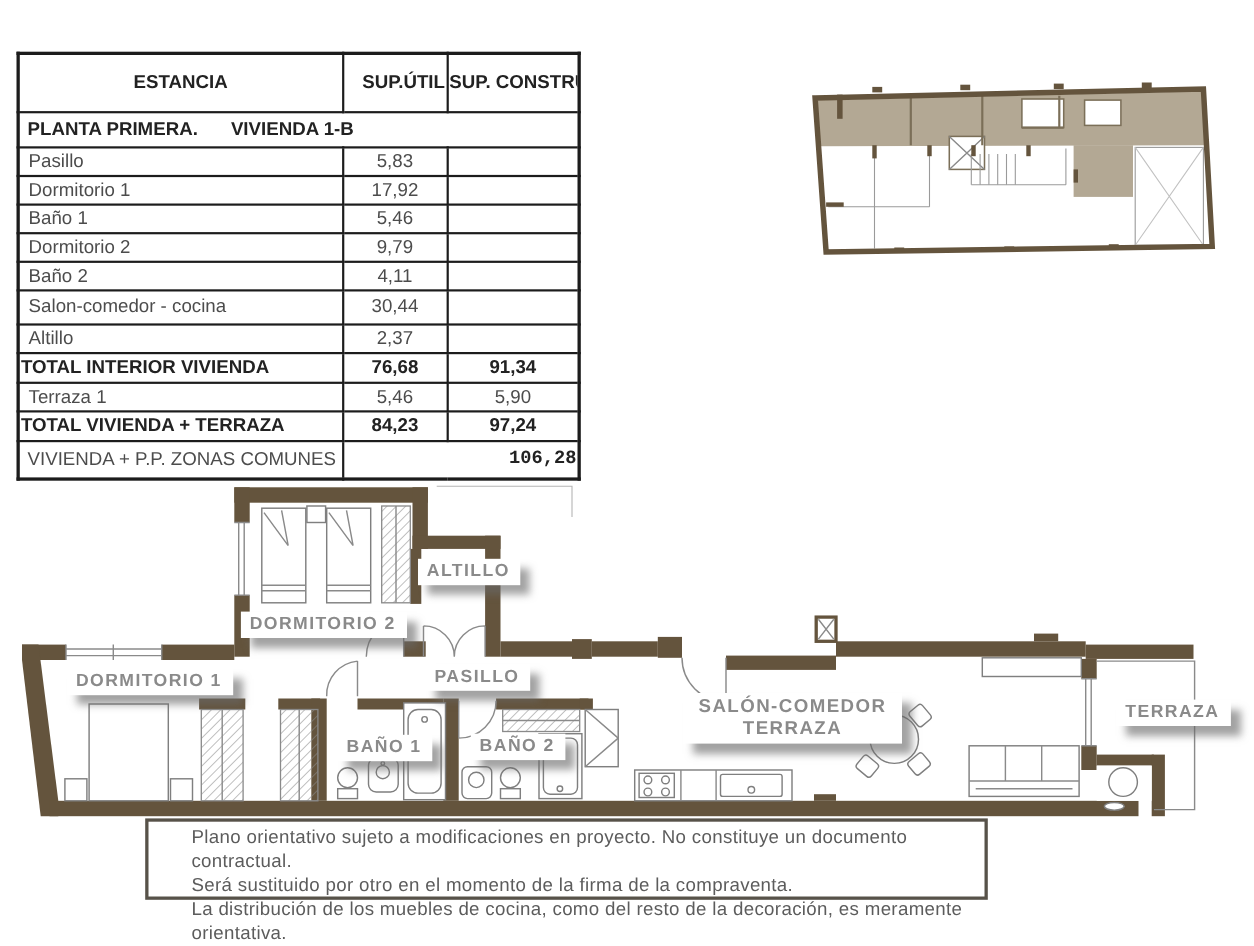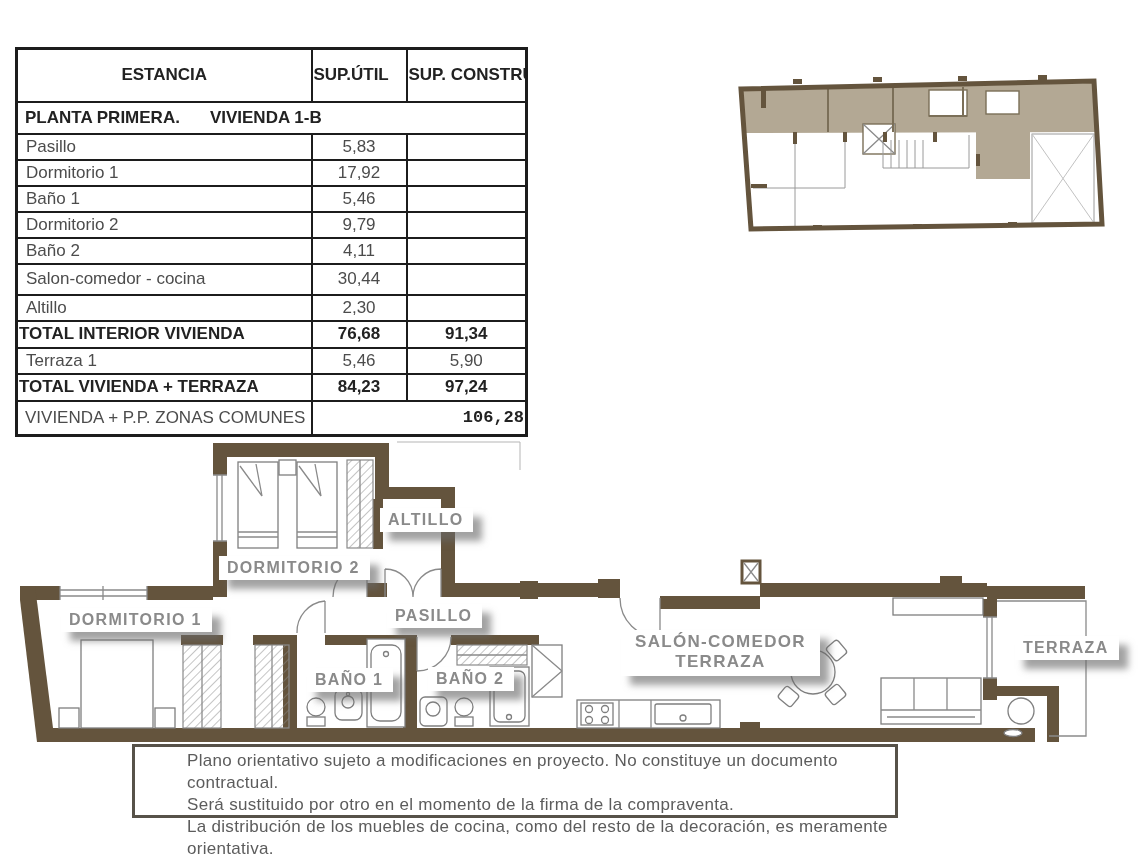--- a/index.html
+++ b/index.html
@@ -11,21 +11,21 @@
   html,body{margin:0;padding:0;background:#fff;}
   body{width:1140px;height:860px;position:relative;overflow:hidden;
        font-family:"Liberation Sans",sans-serif;color:#333;}
 
   
   table.area-table{position:absolute;left:15px;top:47px;width:510px;
     border-collapse:collapse;border:3px solid #1c1c1c;table-layout:fixed;}
   table.area-table td,table.area-table th{border:2px solid #1c1c1c;
     font-size:17px;overflow:hidden;white-space:nowrap;}
   th.h-estancia{width:295px;text-align:center;font-weight:bold;color:#222;}
-  th.h-util{width:95px;text-align:left;font-weight:bold;color:#222;}
+  th.h-util{width:95px;text-align:right;font-weight:bold;color:#222;}
   th.h-cons{width:120px;text-align:center;font-weight:bold;color:#222;white-space:normal;line-height:1.15;}
   tr.hdr{height:53px;}
   tr.section{height:32px;}
   tr.section td{font-weight:bold;color:#222;padding-left:7px;}
   tr.section .unit{margin-left:30px;}
   tr.data{height:26px;}
   tr.data td.lbl{padding-left:8px;color:#4c4c4c;}
   tr.data td.num{text-align:center;color:#4c4c4c;}
   tr.salon{height:31px;}
   tr.total{height:27px;}
@@ -49,21 +49,21 @@
   .whitefill{fill:#fff;}
 
   .plan-label{position:absolute;background:#fff;color:var(--label-text,#8a8a8a);
     font-weight:bold;font-size:16px;letter-spacing:1.3px;line-height:1.2;
     padding:2px 10px 3px 8px;white-space:nowrap;
     box-shadow:9px 9px 7px rgba(105,105,105,.62);}
   .plan-label.two-line{text-align:center;font-size:17px;padding:2px 14px 3px 14px;}
 
   
   .disclaimer{position:absolute;left:132px;top:744px;width:766px;height:74px;
-    border:3px solid #575249;padding:3px 0 0 52px;
+    border:3px solid #575249;padding:3px 0 0 39px;
     font-size:17px;line-height:22px;color:#5c5c5c;letter-spacing:.3px;}
   .white-blob{position:absolute;left:925px;top:775px;width:190px;height:60px;
     background:radial-gradient(ellipse at center,rgba(255,255,255,.95) 35%,rgba(255,255,255,0) 75%);
     pointer-events:none;}
 </style>
 </head>
 <body>
 
 <table class="area-table">
   <tbody>
@@ -102,21 +102,21 @@
     <td class="num">4,11</td>
     <td class="num"></td>
   </tr>
   <tr class="data salon">
     <td class="lbl">Salon-comedor - cocina</td>
     <td class="num">30,44</td>
     <td class="num"></td>
   </tr>
   <tr class="data">
     <td class="lbl">Altillo</td>
-    <td class="num">2,30</td>
+    <td class="num">2,37</td>
     <td class="num"></td>
   </tr>
   <tr class="total">
     <td class="lbl">TOTAL INTERIOR VIVIENDA</td>
     <td class="num">76,68</td>
     <td class="num">91,34</td>
   </tr>
   <tr class="data">
     <td class="lbl">Terraza 1</td>
     <td class="num">5,46</td>

